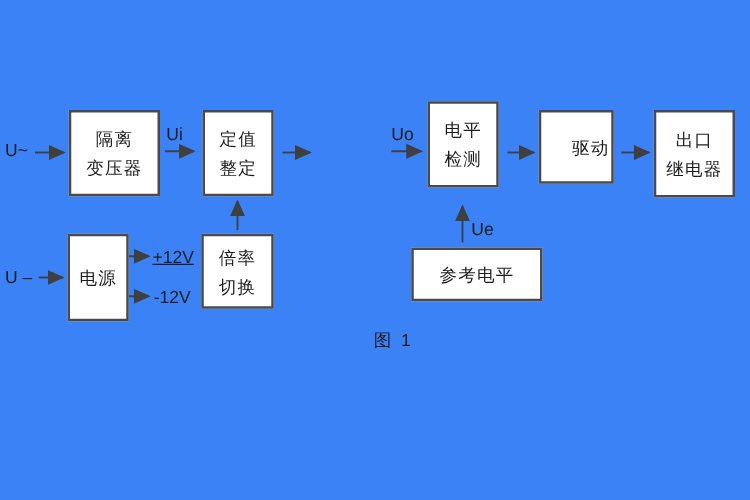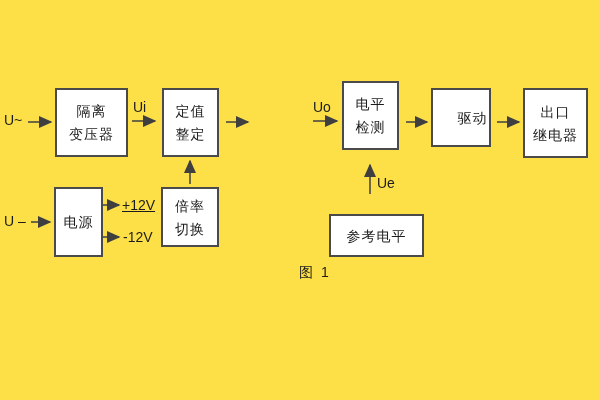--- a/index.html
+++ b/index.html
@@ -1,21 +1,21 @@
 <!DOCTYPE html>
 <html><head>
 <meta charset="utf-8">
 <style>
   * { margin: 0; padding: 0; box-sizing: border-box; }
   html, body { background: #ffffff; }
   .canvas {
     position: relative;
     width: 600px;
     height: 400px;
-    background: #fde047;
+    background: #3b82f6;
     font-family: "Liberation Sans", sans-serif;
     color: #1c1c1c;
     overflow: hidden;
   }
   .box {
     position: absolute;
     border: 2px solid #4a4a4a;
     background: #ffffff;
     display: flex;
     flex-direction: column;
@@ -101,21 +101,21 @@
 
   <div class="box" style="left:54px; top:187px; width:49px; height:70px;">
     <span>电源</span>
   </div>
 
   <div class="box" style="left:161px; top:187px; width:58px; height:60px;">
     <span>倍率</span>
     <span>切换</span>
   </div>
 
-  <div class="box" style="left:329px; top:198px; width:95px; height:43px; flex-direction:row;margin-top:16px;">
+  <div class="box" style="left:329px; top:198px; width:105px; height:43px; flex-direction:row;">
     <span>参考电平</span>
   </div>
 
   <span class="lbl" style="left:4px;  top:113px;">U~</span>
   <span class="lbl" style="left:133px; top:100px;">Ui</span>
   <span class="lbl" style="left:313px; top:100px;text-align:center;">Uo</span>
   <span class="lbl" style="left:4px;  top:214px;">U –</span>
   <span class="lbl" style="left:122px; top:198px;text-decoration:underline;">+12V</span>
   <span class="lbl" style="left:123px; top:230px;">-12V</span>
   <span class="lbl" style="left:377px; top:176px;">Ue</span>

